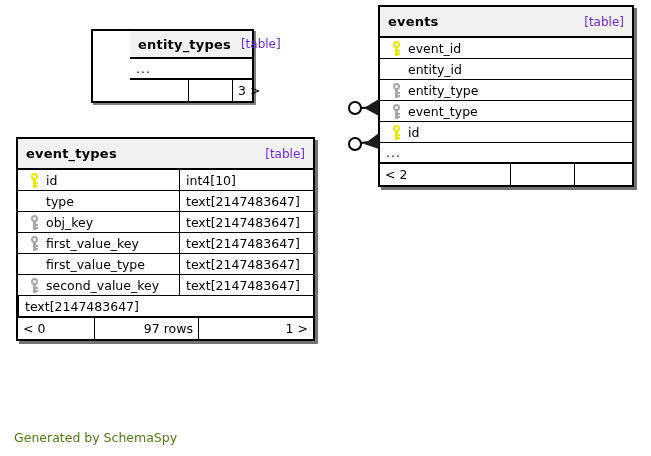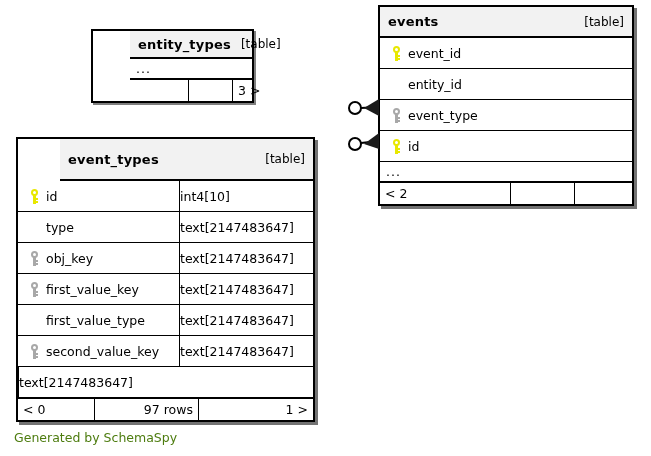--- a/index.html
+++ b/index.html
@@ -41,52 +41,52 @@
   }
   .er-head .tname {
     font-weight: bold;
     font-size: 13px;
     color: #000000;
     letter-spacing: 0.2px;
     white-space: nowrap;
   }
   .er-head .ttag {
     font-size: 12px;
-    color: #000000;
+    color: #6d28d9;
     white-space: nowrap;
     padding-left: 10px;
   }
 
   
   .er-row {
     display: flex;
     align-items: stretch;
     border-bottom: 1px solid #000000;
     box-sizing: border-box;
-    height: 31px;
+    height: 21px;
   }
   .er-row:last-child { border-bottom: none; }
 
   .er-col-name {
     display: flex;
     align-items: center;
     flex: 1 1 auto;
     box-sizing: border-box;
     padding-left: 6px;
     font-size: 12.5px;
     color: #000000;
     white-space: nowrap;
     overflow: hidden;
   }
   .er-col-type {
     display: flex;
     align-items: center;
     box-sizing: border-box;
     border-left: 1px solid #000000;
-    padding-left: 0;
+    padding-left: 6px;
     font-size: 12.5px;
     color: #000000;
     white-space: nowrap;
   }
 
   .keyslot {
     width: 20px;
     flex: 0 0 20px;
     display: flex;
     align-items: center;
@@ -191,21 +191,21 @@
   </div>
   <div class="er-ellipsis">...</div>
   <div class="er-foot">
     <div class="fcell left" style="flex:0 0 58px;"></div>
     <div class="fcell left" style="flex:0 0 44px;"></div>
     <div class="fcell right" style="flex:1 1 auto;">3 &gt;</div>
   </div>
 </div>
 
 <div class="er-table" style="left:16px; top:137px; width:299px;">
-  <div class="er-head" style="height:42px;margin-left:42px;">
+  <div class="er-head" style="height:31px;">
     <span class="tname">event_types</span>
     <span class="ttag">[table]</span>
   </div>
 
   <div class="er-row">
     <div class="er-col-name">
       <span class="keyslot">
         <span class="key pk">
             <span class="kh"></span>
             <span class="kc"></span>
@@ -315,20 +315,34 @@
     </div>
   </div>
 
   <div class="er-row">
     <div class="er-col-name">
       <span class="keyslot"></span>
       <span class="nm">entity_id</span>
     </div>
   </div>
 
+  <div class="er-row">
+    <div class="er-col-name">
+      <span class="keyslot">
+        <span class="key fk">
+            <span class="kh"></span>
+            <span class="kc"></span>
+            <span class="ks"></span>
+            <span class="kb1"></span>
+            <span class="kb2"></span>
+          </span>
+      </span>
+      <span class="nm">entity_type</span>
+    </div>
+  </div>
 
   <div class="er-row">
     <div class="er-col-name">
       <span class="keyslot">
         <span class="key fk">
             <span class="kh"></span>
             <span class="kc"></span>
             <span class="ks"></span>
             <span class="kb1"></span>
             <span class="kb2"></span>

